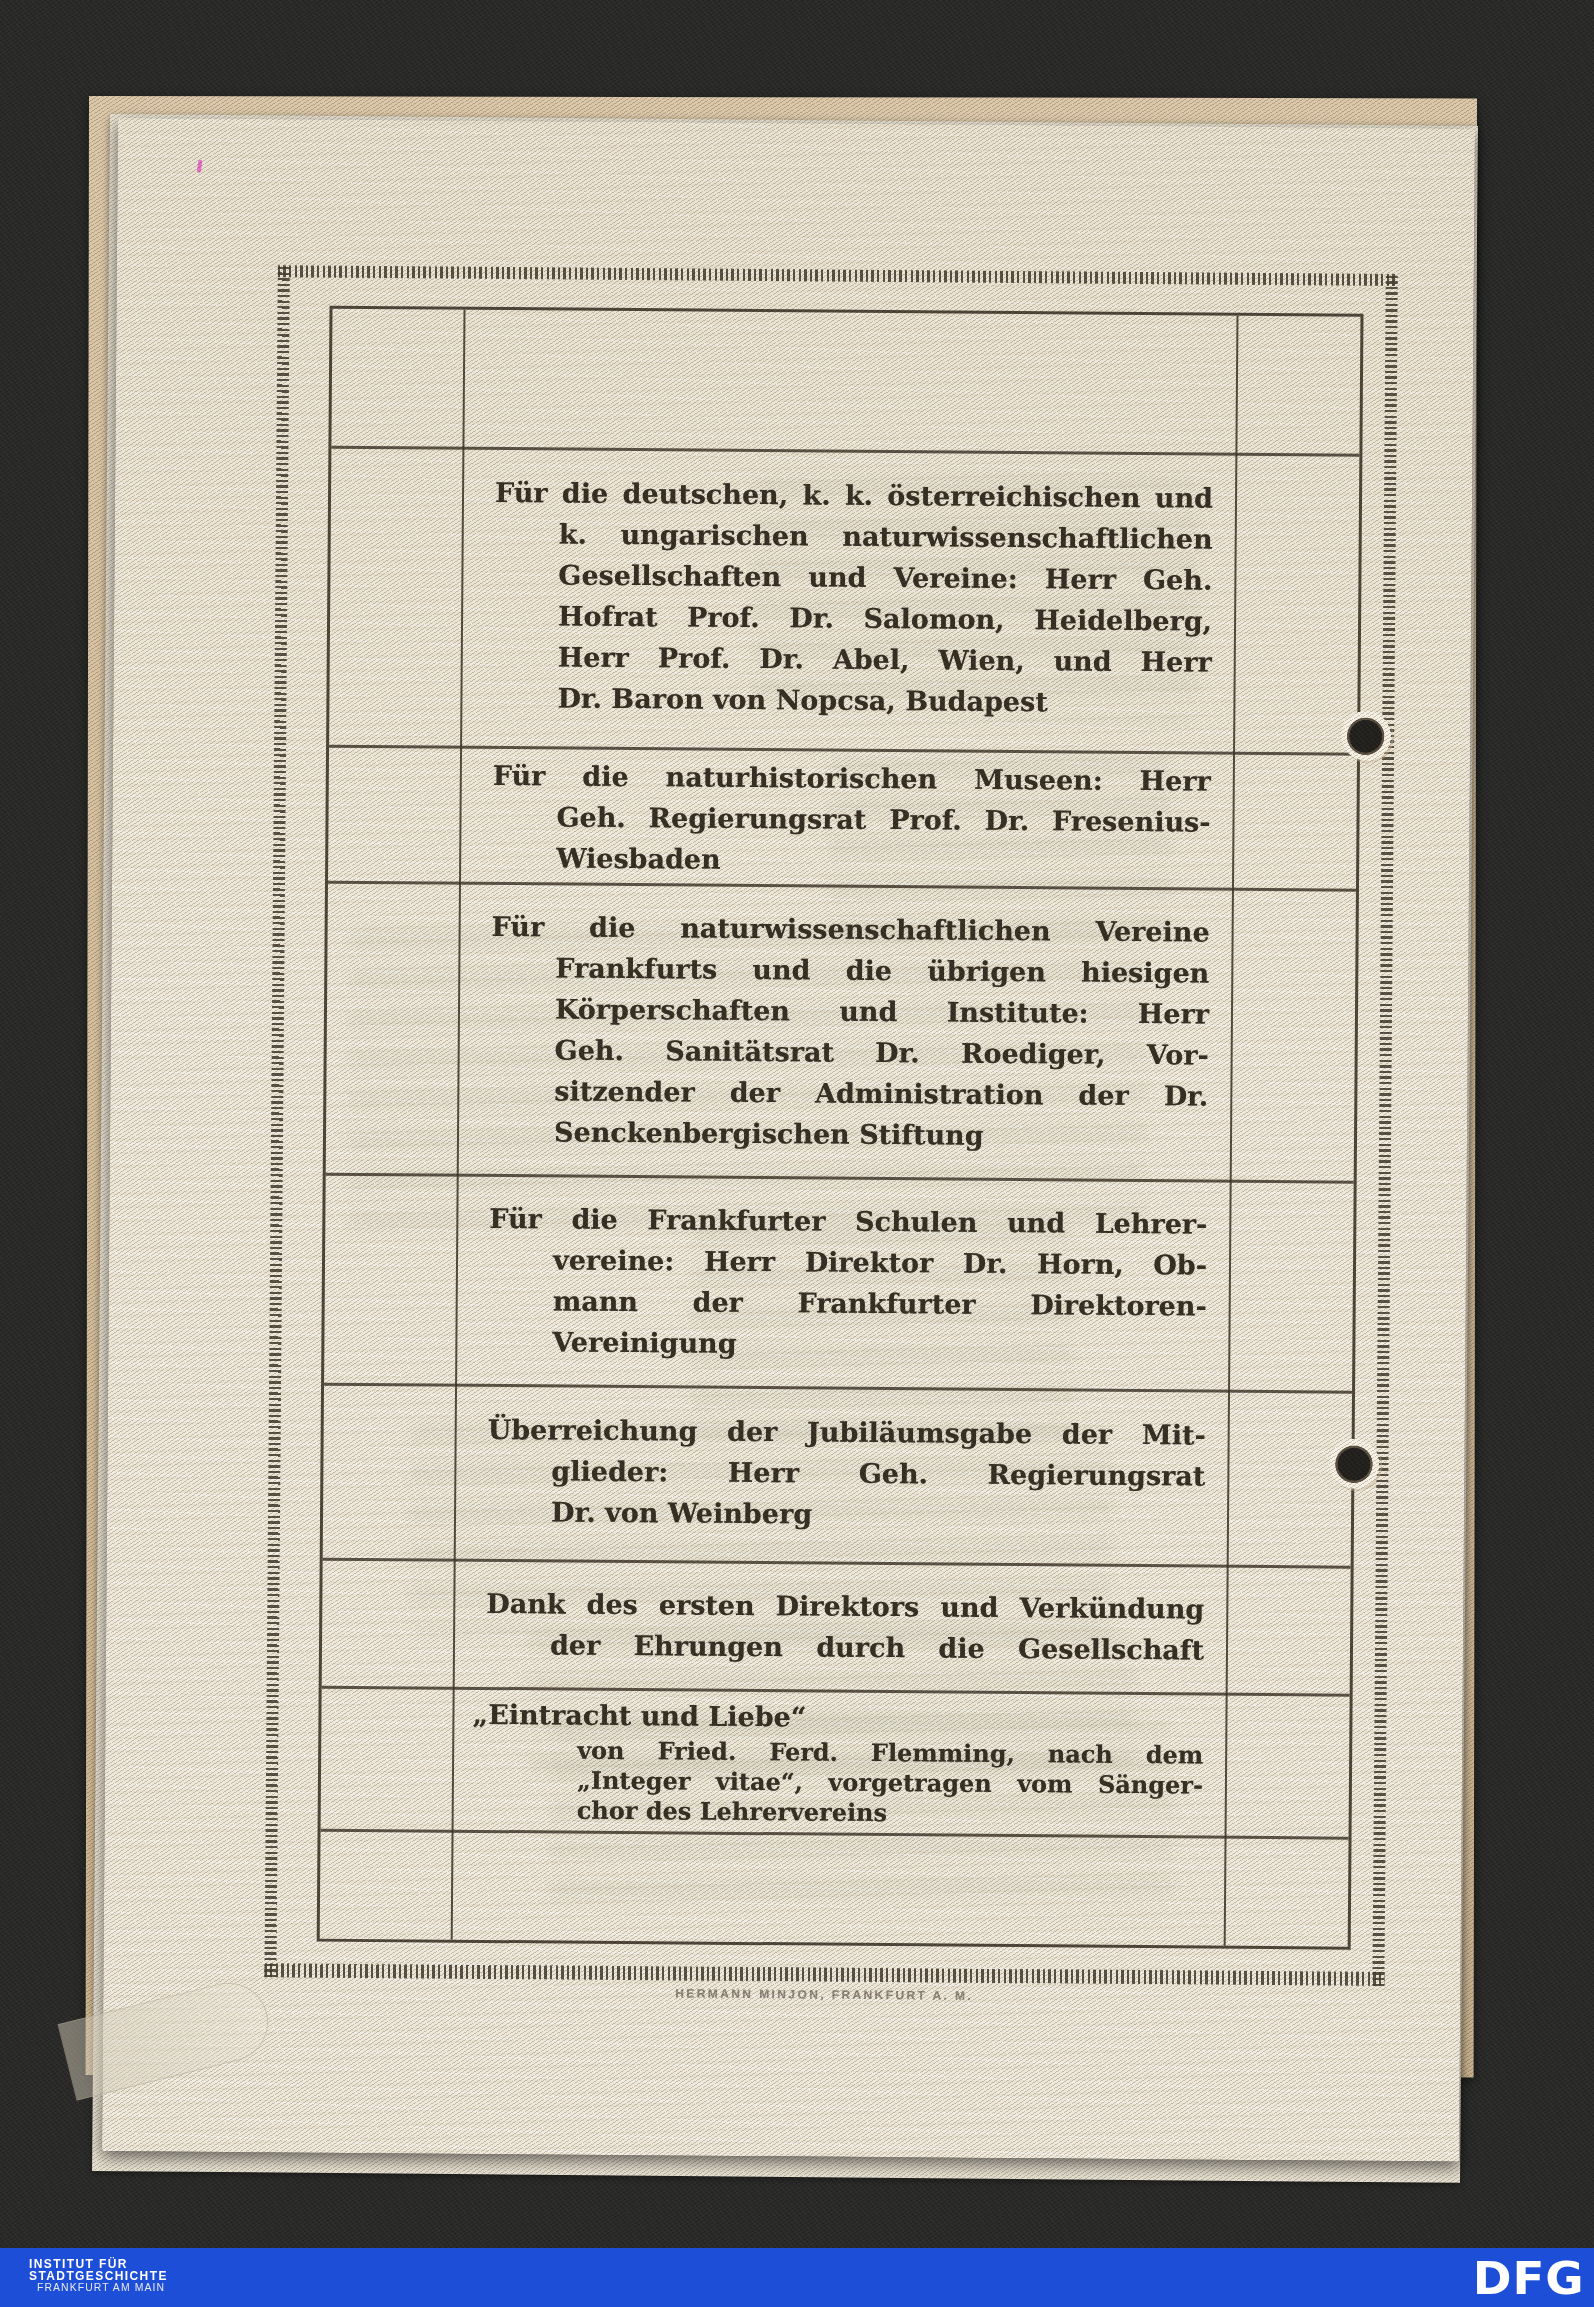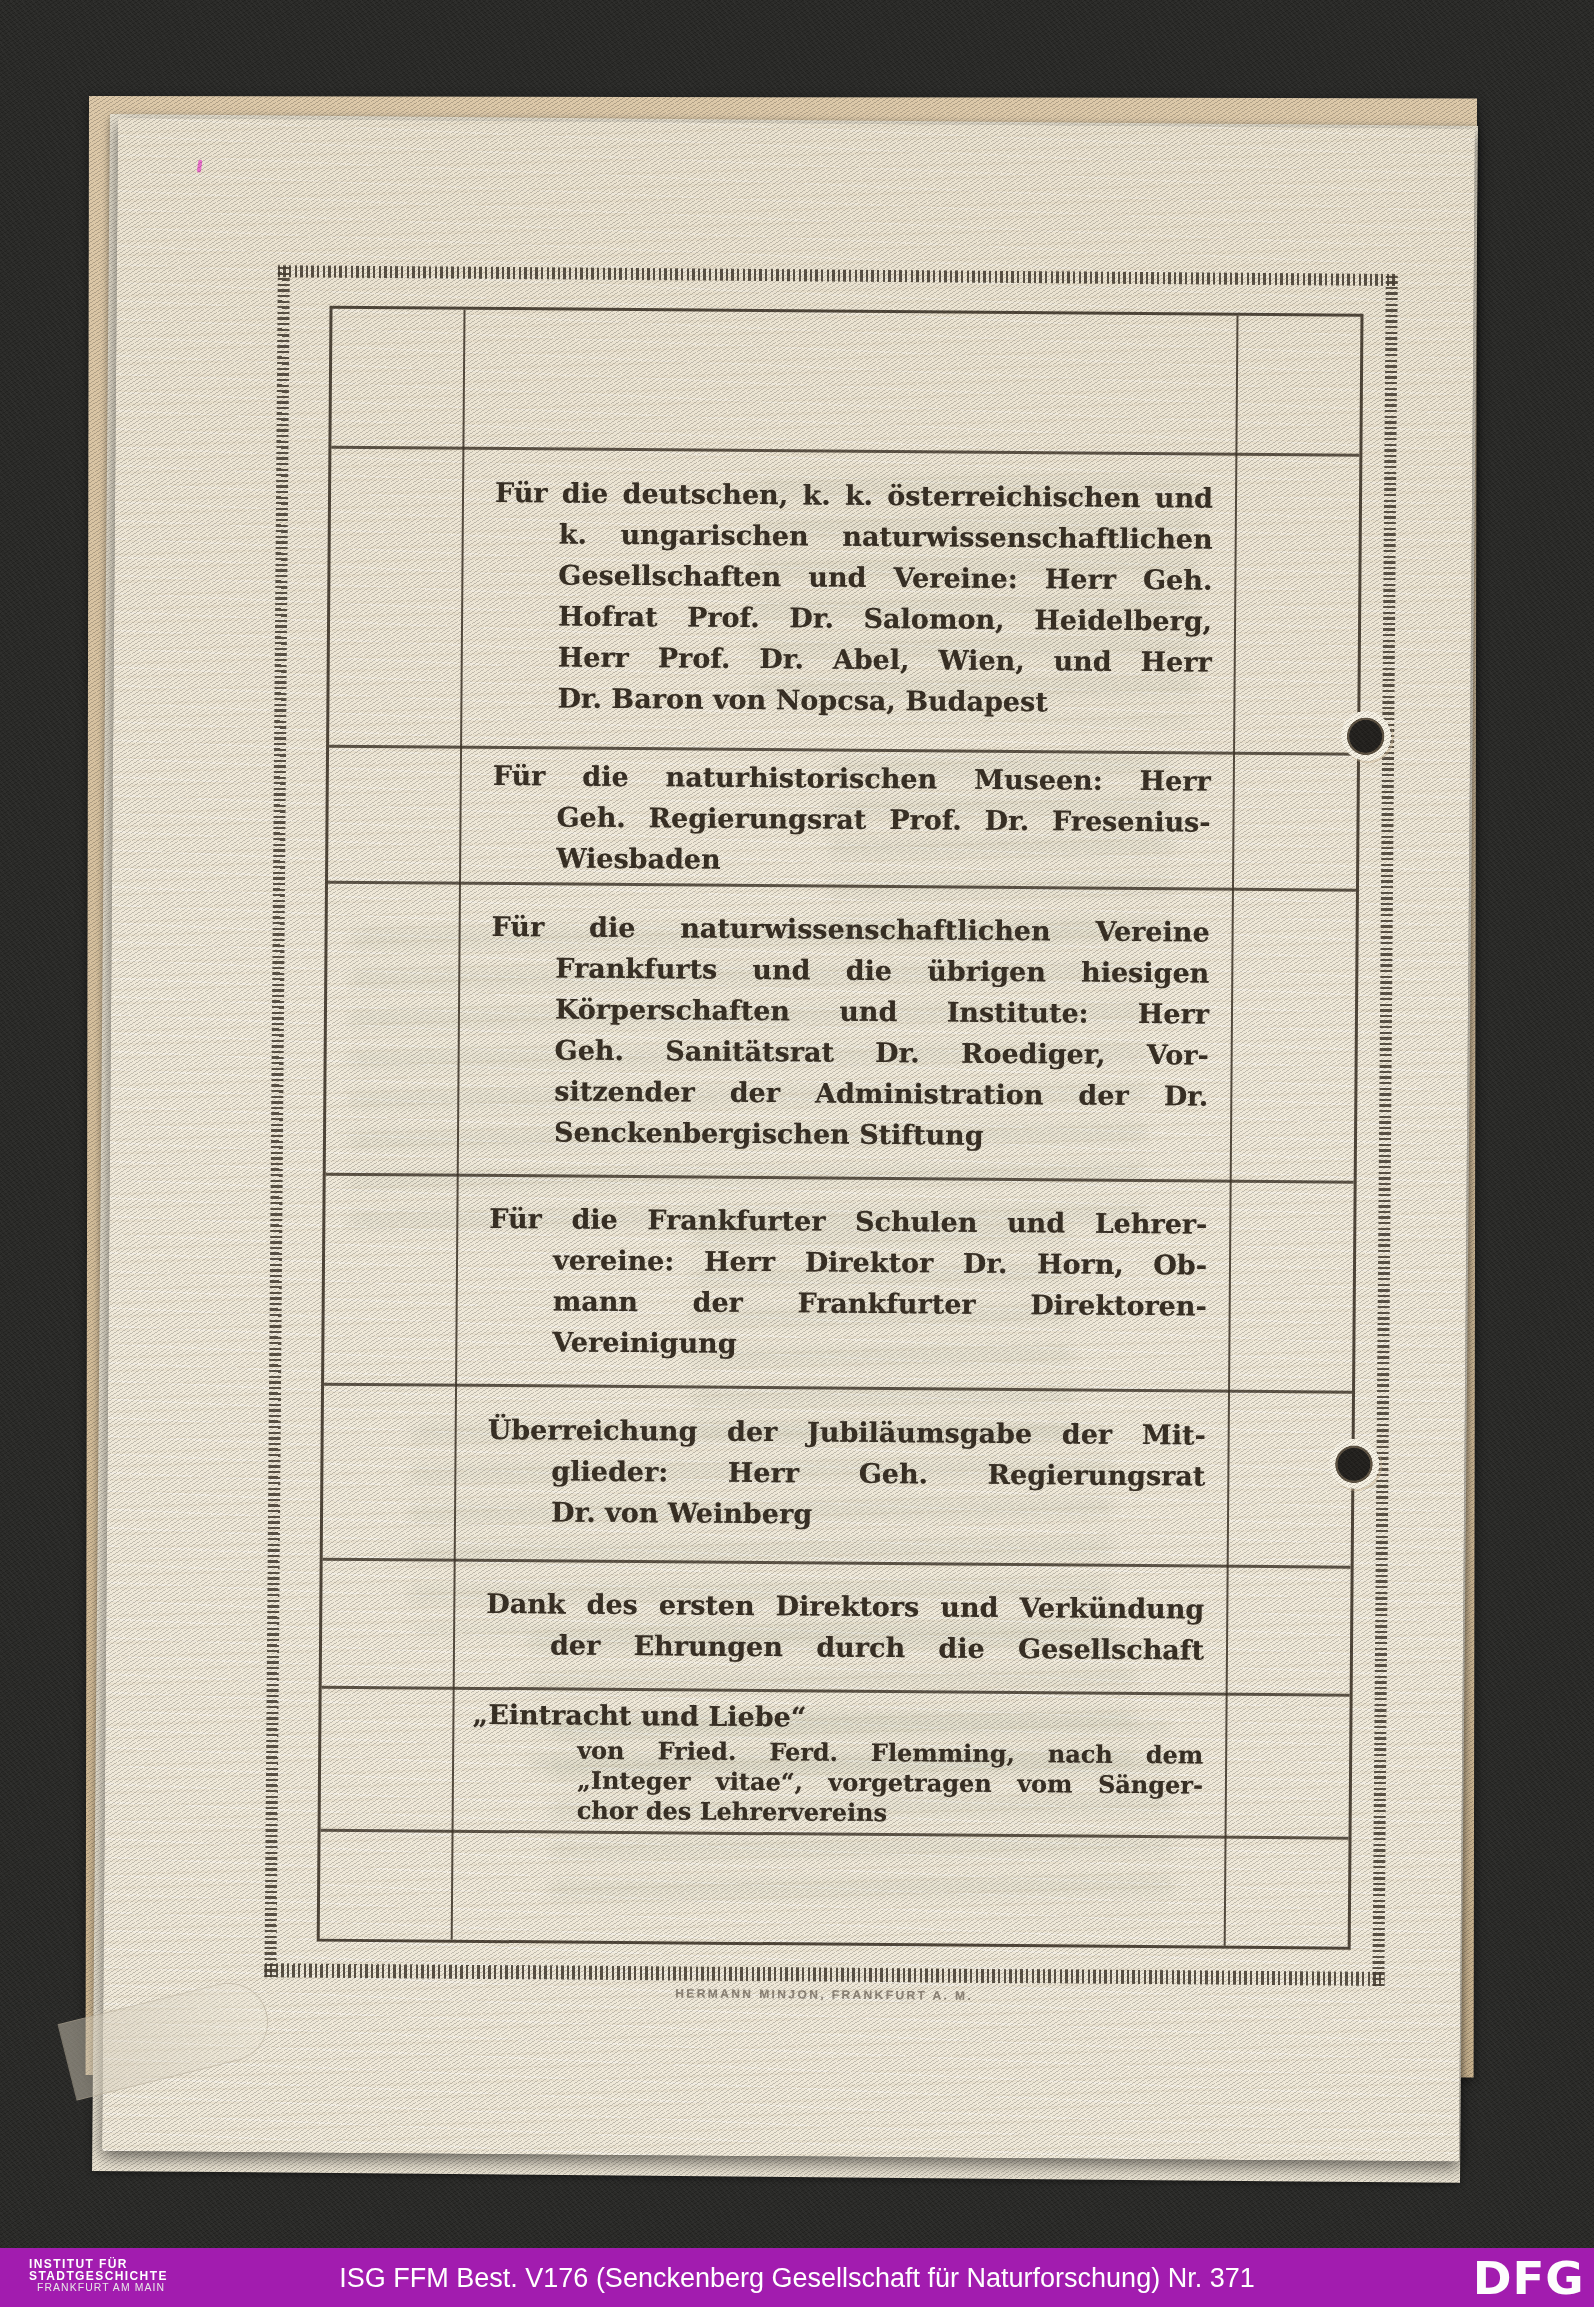--- a/index.html
+++ b/index.html
@@ -91,21 +91,21 @@
   .tab{
     position:absolute;left:67px;top:2023px;width:204px;height:77px;z-index:4;
     border-radius:0 40px 40px 0;
     background:linear-gradient(90deg,rgba(208,200,182,.50),rgba(238,233,218,.22));
     border:1.6px solid rgba(170,160,140,.45);
     transform:rotate(-14deg);transform-origin:left center;
   }
   
   .footer-bar{
     position:absolute;left:0;top:2248px;width:1594px;height:59px;
-    background:#a21caf;z-index:8;
+    background:#1d4ed8;z-index:8;
   }
   .institute{position:absolute;left:29px;top:10.4px;color:#fff;line-height:12px;}
   .institute .b{font-size:12px;font-weight:bold;letter-spacing:1.4px;}
   .institute .n{font-size:10.4px;font-weight:normal;letter-spacing:1.1px;color:#e9e9e9;padding-left:8px;}
   .reference{
     position:absolute;left:50%;top:50%;transform:translate(-50%,-50%);
     font-size:27px;color:#ffffff;white-space:nowrap;
   }
   .dfg{
     position:absolute;right:12px;top:50%;transform:translateY(-50%) scaleX(1.04);
@@ -195,19 +195,18 @@
   </div>
 
   <div class="tab"></div>
 
   <div class="footer-bar">
     <div class="institute">
       <div class="b">INSTITUT FÜR</div>
       <div class="b">STADTGESCHICHTE</div>
       <div class="n">FRANKFURT AM MAIN</div>
     </div>
-    <div class="reference">ISG FFM Best. V176 (Senckenberg Gesellschaft für Naturforschung) Nr. 371</div>
     <div class="dfg">DFG</div>
   </div>
 
   <div class="noise"></div>
 </div>
 
 
 </body></html>

